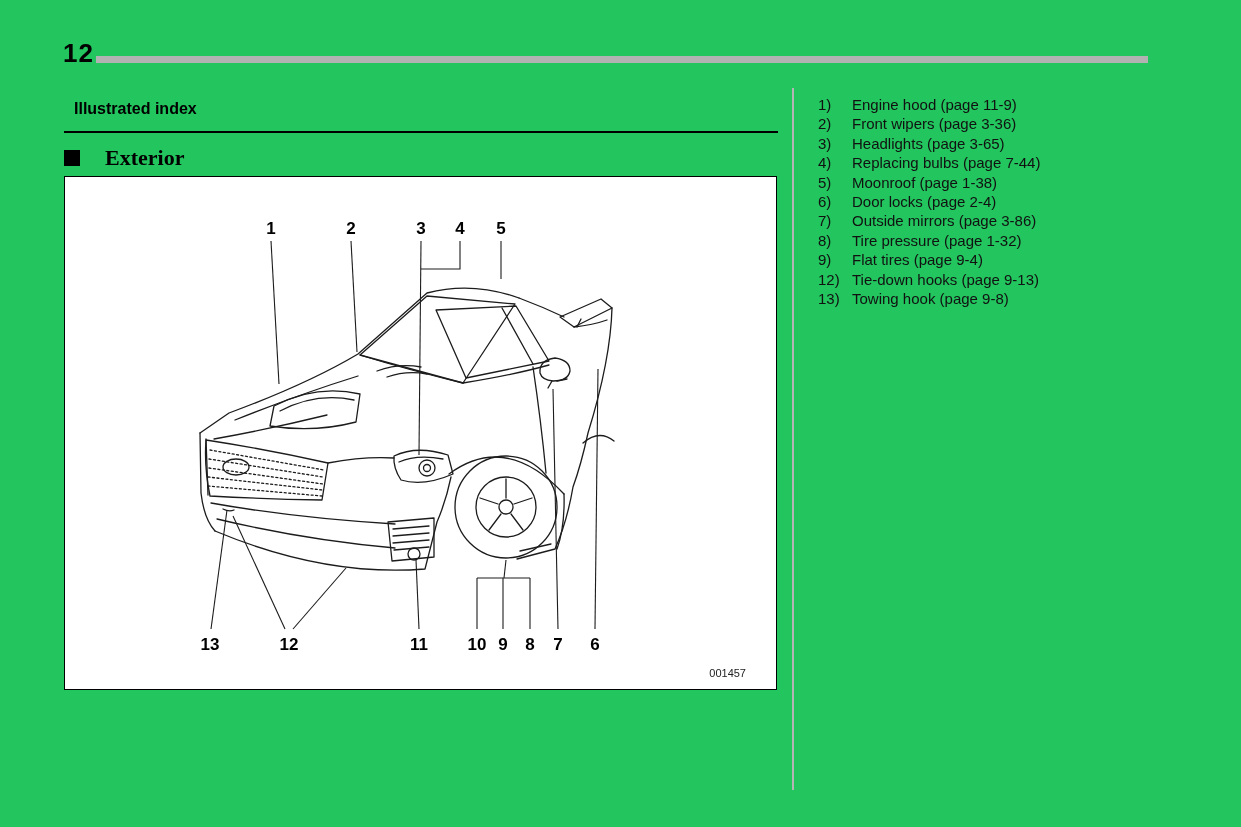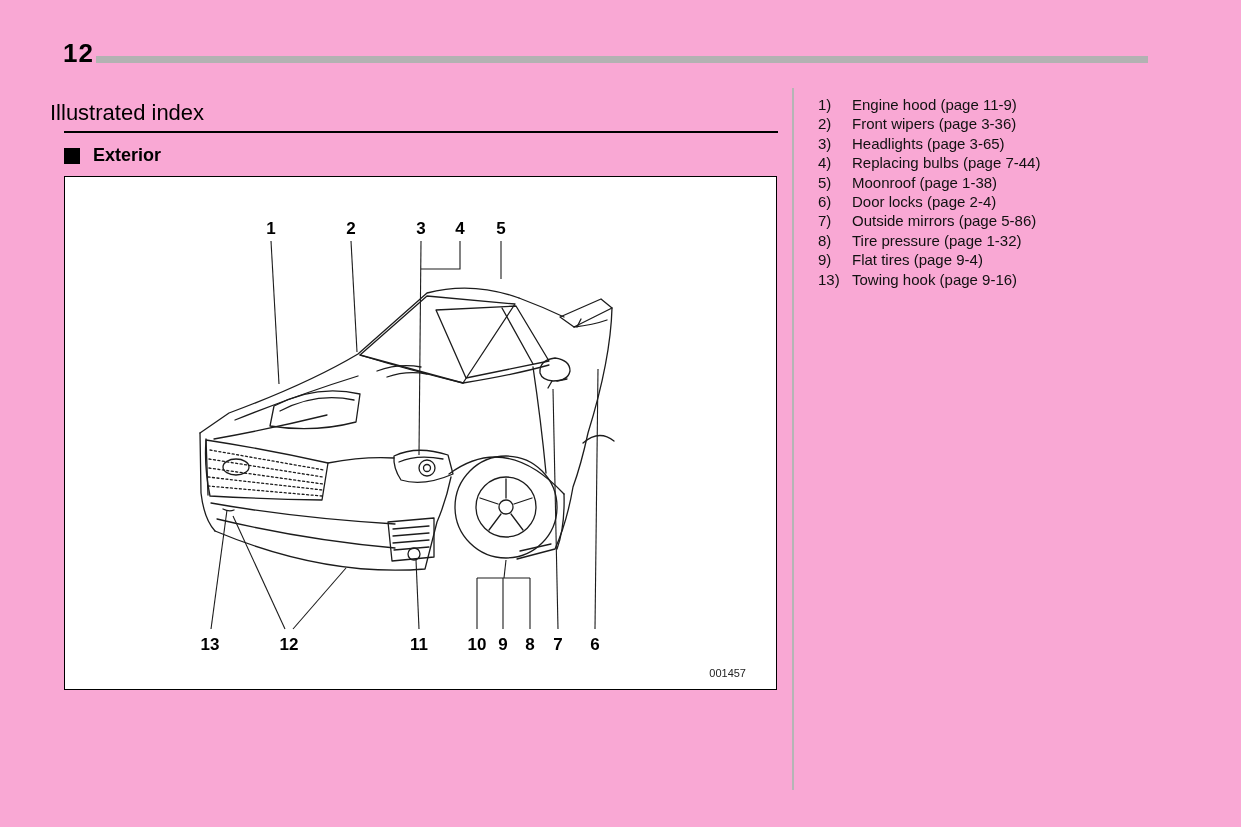--- a/index.html
+++ b/index.html
@@ -1,29 +1,29 @@
 <!DOCTYPE html>
 <html><head>
 <meta charset="utf-8">
 <style>
   * { margin:0; padding:0; box-sizing:border-box; }
   html,body { background:#fff; }
   body { font-family:"Liberation Sans", sans-serif; color:#000; }
-  .page { position:relative; width:1241px; height:827px; background:#f9a8d4; overflow:hidden; }
+  .page { position:relative; width:1241px; height:827px; background:#22c55e; overflow:hidden; }
   .abs { position:absolute; }
 
   .page-num { left:63px; top:38px; font-size:26px; font-weight:bold; letter-spacing:1px; }
   .head-bar { left:96px; top:56px; width:1052px; height:7px; background:#b2b2b2; }
 
-  .doc-title { left:50px; top:100px; font-size:22px; font-weight:normal; }
+  .doc-title { left:74px; top:100px; font-size:16px; font-weight:bold; }
   .title-rule { left:64px; top:131px; width:714px; height:2px; background:#000; }
 
   .section-head { left:64px; top:145px; display:flex; align-items:center; }
   .section-square { width:16px; height:16px; background:#000; display:inline-block; }
-  .section-label { font-size:18px; font-weight:bold; margin-left:13px; }
+  .section-label { font-size:22px; font-weight:bold; margin-left:25px;font-family:Liberation Serif, serif; }
 
   .figure-box { left:64px; top:176px; width:713px; height:514px; border:1.5px solid #000; background:#fff; }
   .figure-box svg { display:block; }
   svg text { font-family:"Liberation Sans", sans-serif; }
 
   .v-divider { left:792px; top:88px; width:2px; height:702px; background:#b5b5b5; }
 
   .legend { left:818px; top:95px; font-size:15px; color:#111; }
   .legend-row { display:flex; line-height:19.4px; white-space:nowrap; }
   .legend-num { width:34px; flex:none; }
@@ -183,29 +183,33 @@
     <div class="legend-row">
       <span class="legend-num">5)</span>
       <span class="legend-label">Moonroof (page 1-38)</span>
     </div>
     <div class="legend-row">
       <span class="legend-num">6)</span>
       <span class="legend-label">Door locks (page 2-4)</span>
     </div>
     <div class="legend-row">
       <span class="legend-num">7)</span>
-      <span class="legend-label">Outside mirrors (page 5-86)</span>
+      <span class="legend-label">Outside mirrors (page 3-86)</span>
     </div>
     <div class="legend-row">
       <span class="legend-num">8)</span>
       <span class="legend-label">Tire pressure (page 1-32)</span>
     </div>
     <div class="legend-row">
       <span class="legend-num">9)</span>
       <span class="legend-label">Flat tires (page 9-4)</span>
     </div>
     <div class="legend-row">
+      <span class="legend-num">12)</span>
+      <span class="legend-label">Tie-down hooks (page 9-13)</span>
+    </div>
+    <div class="legend-row">
       <span class="legend-num">13)</span>
-      <span class="legend-label">Towing hook (page 9-16)</span>
+      <span class="legend-label">Towing hook (page 9-8)</span>
     </div>
   </div>
 
 </div>
 
 </body></html>

